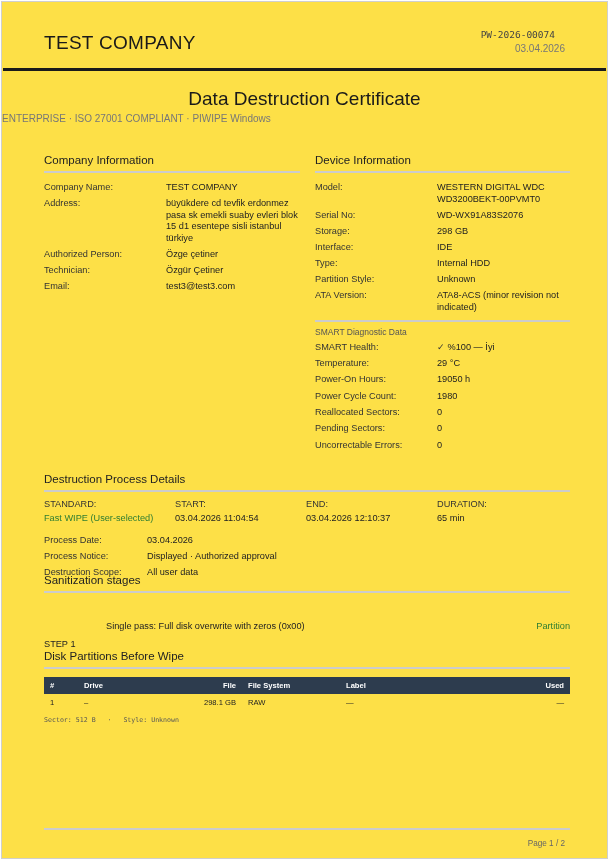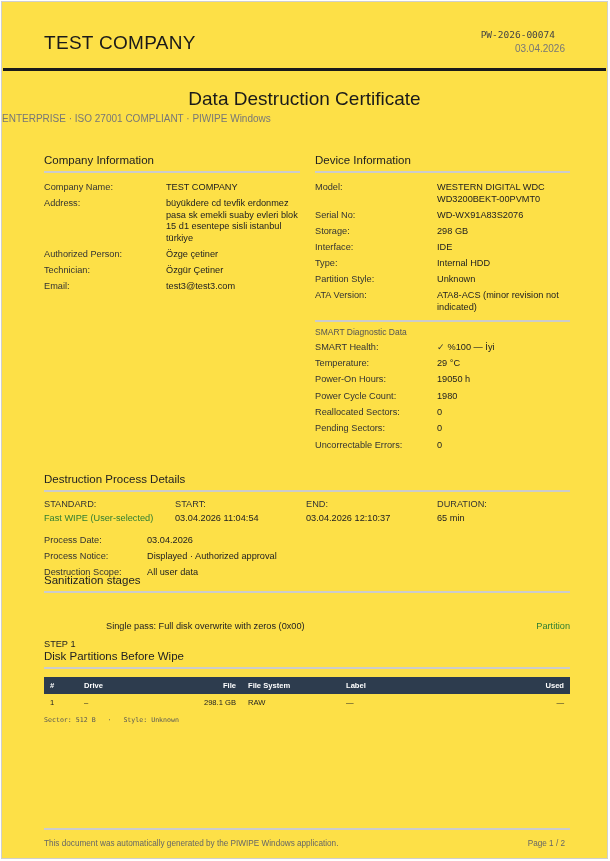--- a/index.html
+++ b/index.html
@@ -248,15 +248,14 @@
           <td>RAW</td>
           <td>—</td>
           <td class="r">—</td>
         </tr>
       </tbody>
     </table>
     <div class="mono-note" style="white-space:pre">Sector: 512 B   ·   Style: Unknown</div>
   </div>
 
   <div class="footer-rule"></div>
-  <div class="footer-left">This document was automatically generated by the PIWIPE Windows application.</div>
   <div class="footer-right">Page 1 / 2</div>
 </div>
 
 </body></html>

